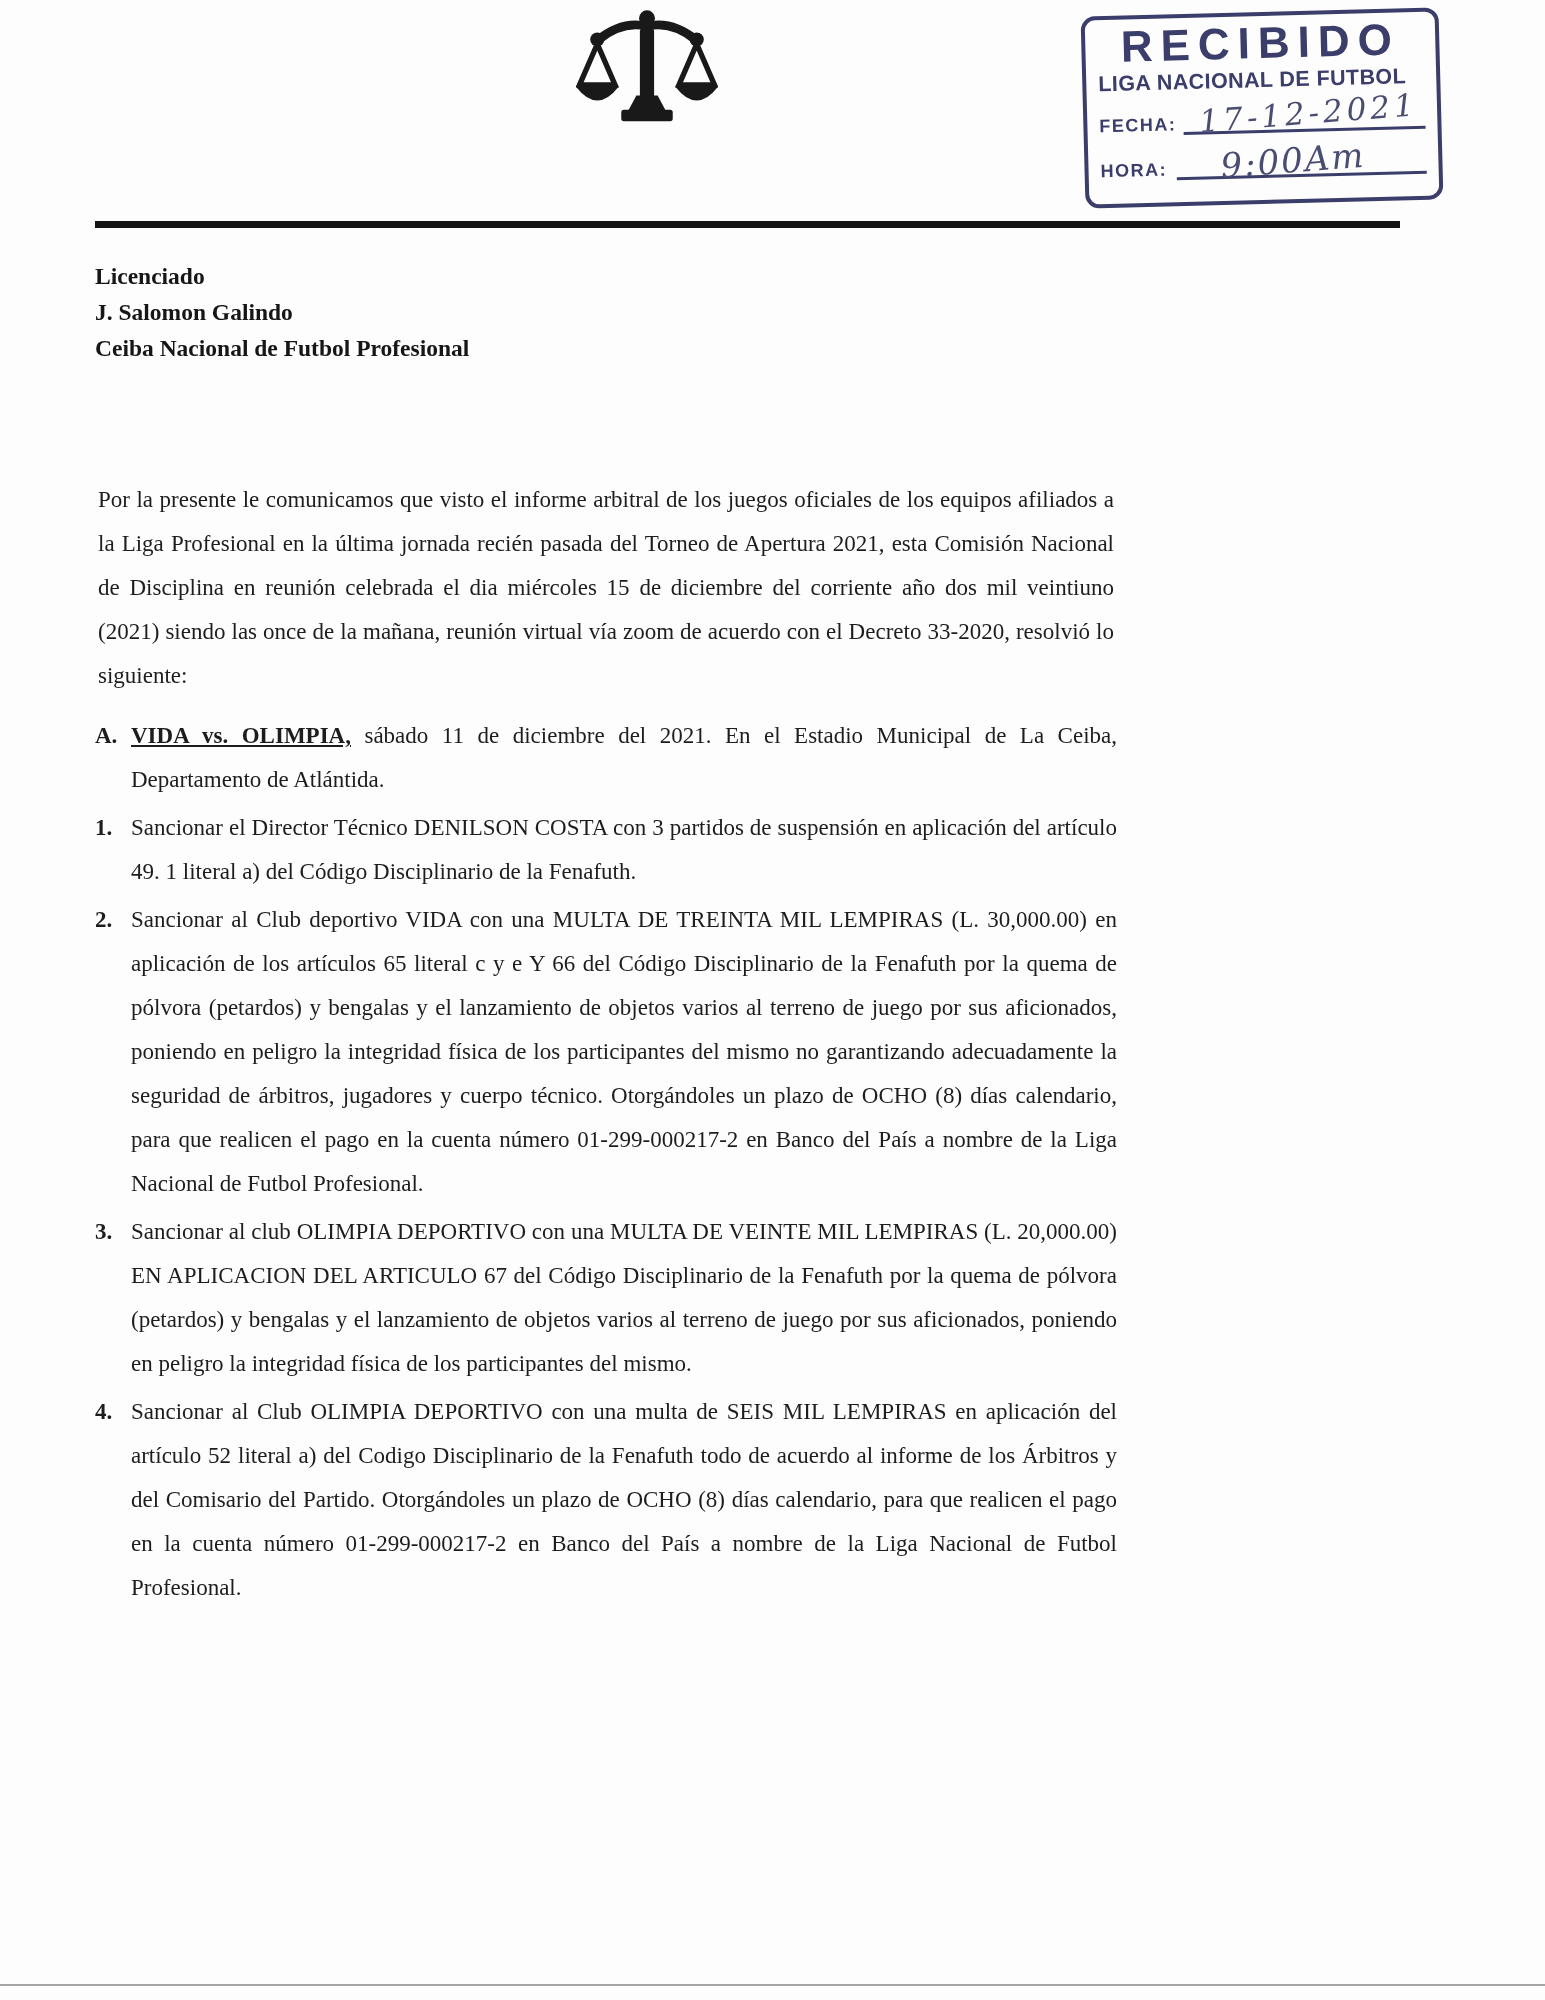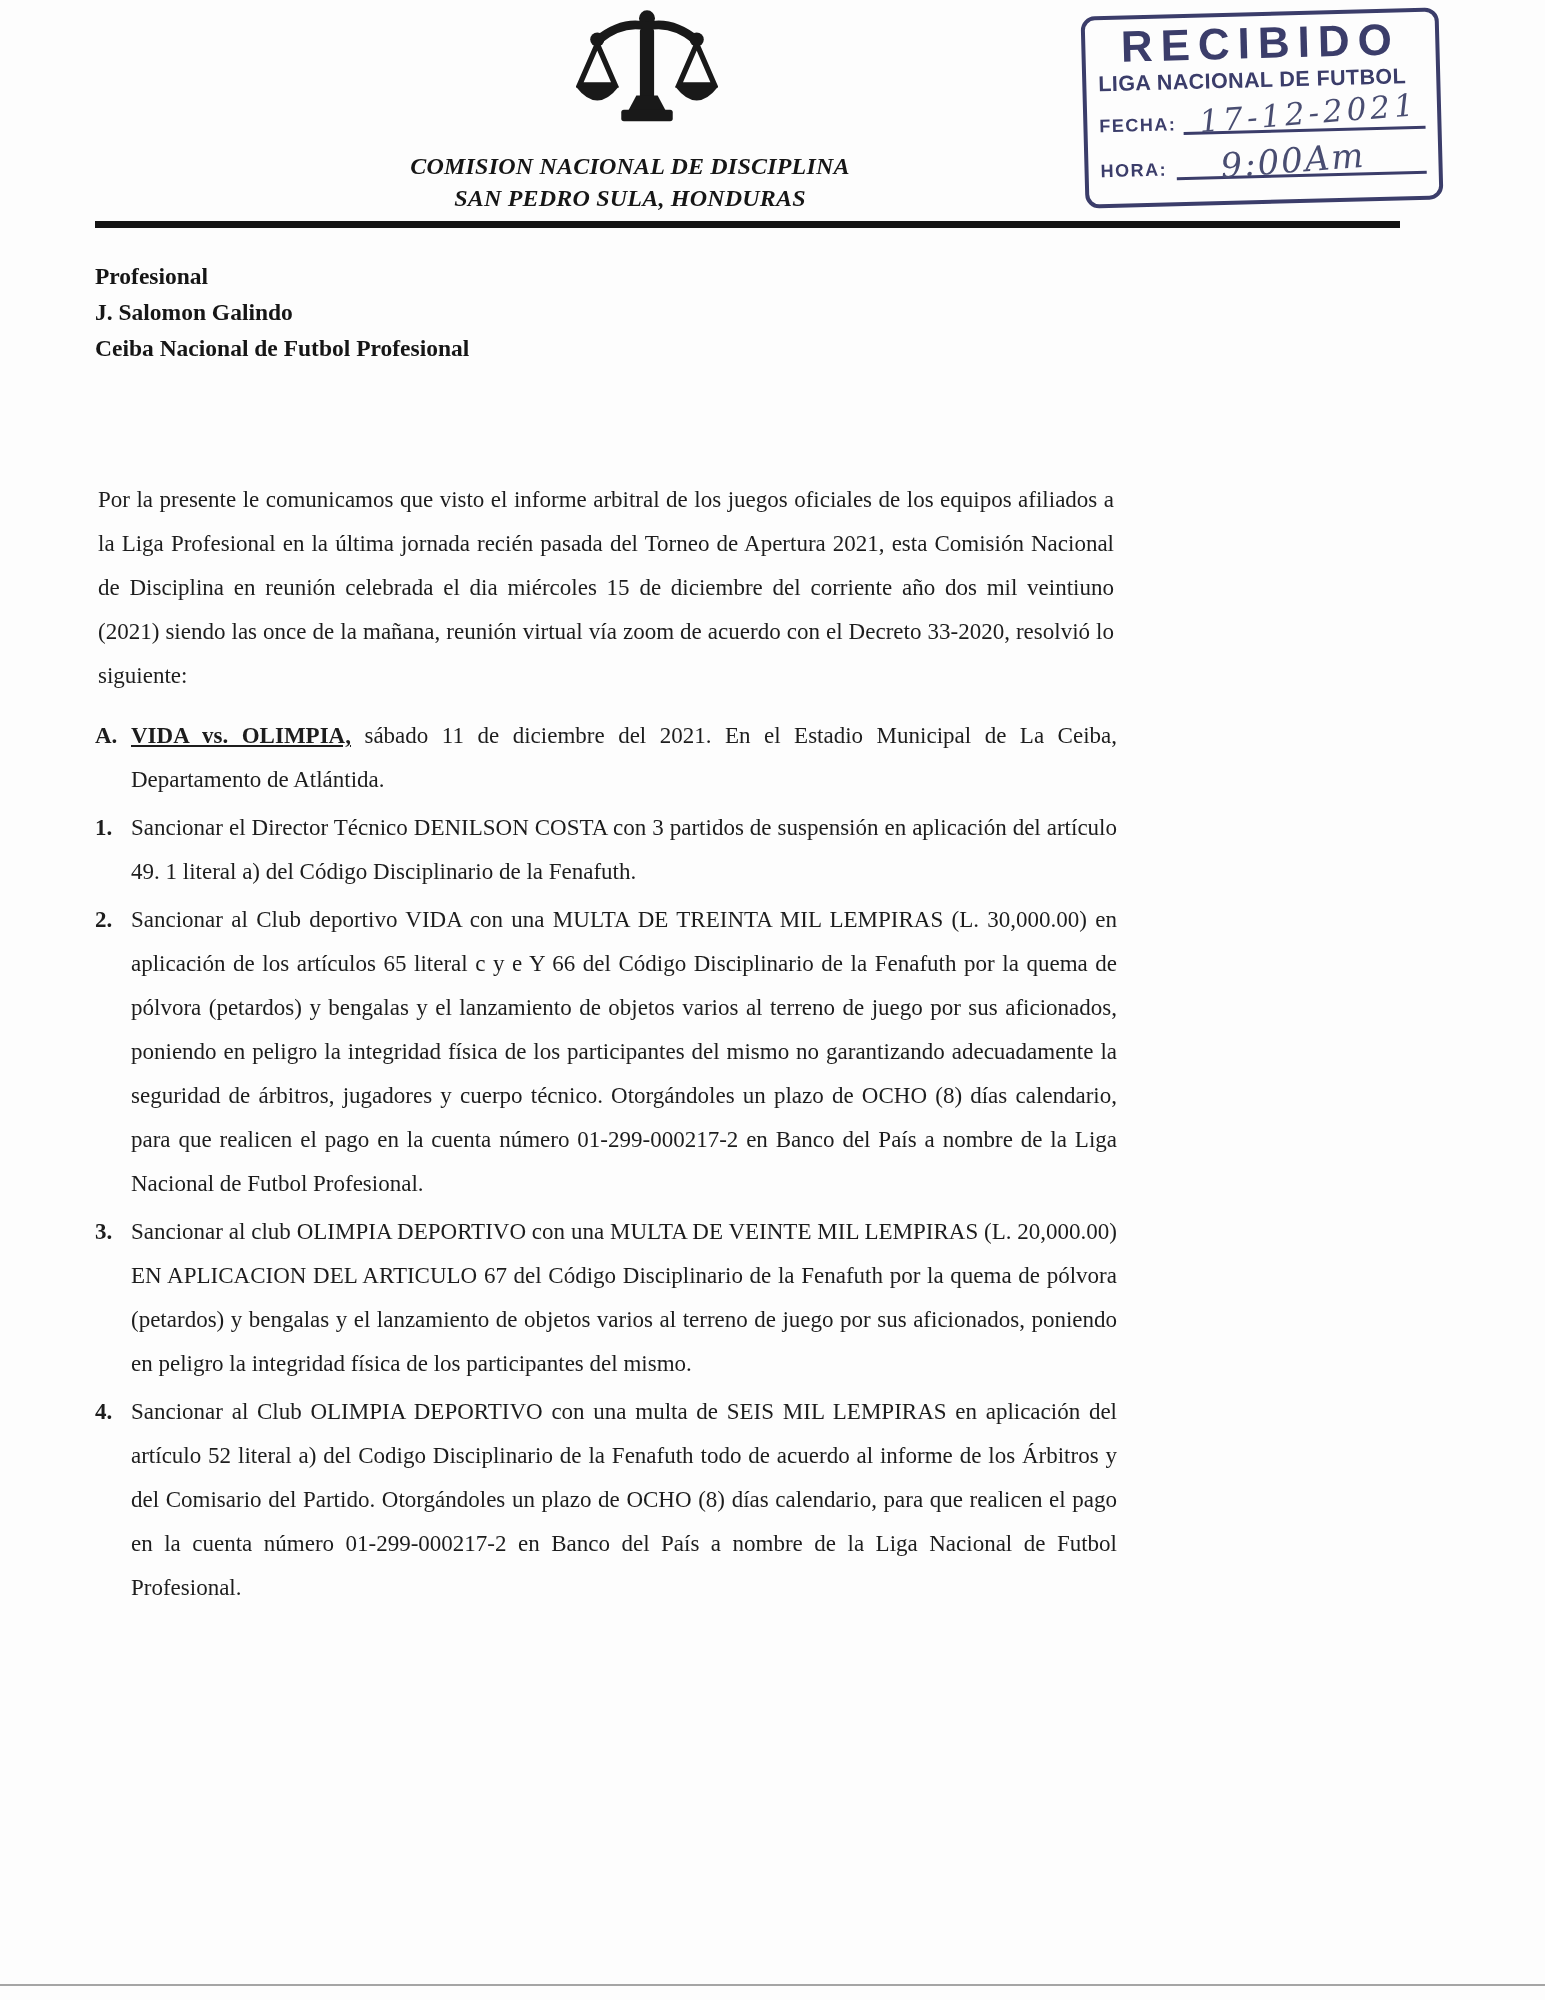--- a/index.html
+++ b/index.html
@@ -102,44 +102,40 @@
         <path d="M0 88 Q24 119 48 88 Z"></path>
         <polygon points="136,40 116,86 156,86" fill="none" stroke="#191919" stroke-width="6"></polygon>
         <path d="M112 88 Q136 119 160 88 Z"></path>
         <rect x="72" y="22" width="16" height="80" rx="4"></rect>
         <polygon points="68,98 92,98 101,115 59,115"></polygon>
         <rect x="51" y="114" width="58" height="13" rx="3"></rect>
       </g>
     </svg>
   </div>
 
-  <div class="org-block">
-    <div>COMISION NACIONAL DE DISCIPLINA</div>
-    <div>SAN PEDRO SULA, HONDURAS</div>
-  </div>
 
   <div class="header-rule"></div>
 
   <div class="stamp">
     <div class="stamp-title">RECIBIDO</div>
     <div class="stamp-sub">LIGA NACIONAL DE FUTBOL</div>
     <div class="stamp-row fecha-row">
       <span class="row-label">FECHA:</span>
       <span class="row-line"></span>
       <span class="handwriting fecha-value">17-12-2021</span>
     </div>
     <div class="stamp-row hora-row">
       <span class="row-label">HORA:</span>
       <span class="row-line"></span>
       <span class="handwriting hora-value">9:00Am</span>
     </div>
   </div>
 
   <div class="recipient">
-    <div>Profesional</div>
+    <div>Licenciado</div>
     <div>J. Salomon Galindo</div>
     <div>Ceiba Nacional de Futbol Profesional</div>
   </div>
 
   <div class="content">
     <p class="intro">Por la presente le comunicamos que visto el informe arbitral de los juegos oficiales de los equipos afiliados a la Liga Profesional en la última jornada recién pasada del Torneo de Apertura 2021, esta Comisión Nacional de Disciplina en reunión celebrada el dia miércoles 15 de diciembre del corriente año dos mil veintiuno (2021) siendo las once de la mañana, reunión virtual vía zoom de acuerdo con el Decreto 33-2020, resolvió lo siguiente:</p>
 
     <div class="list-item section-a">
       <span class="item-num">A.</span>
       <span class="bold">VIDA vs. OLIMPIA,</span><span> sábado 11 de diciembre del 2021. En el Estadio Municipal de La Ceiba, Departamento de Atlántida.</span>

